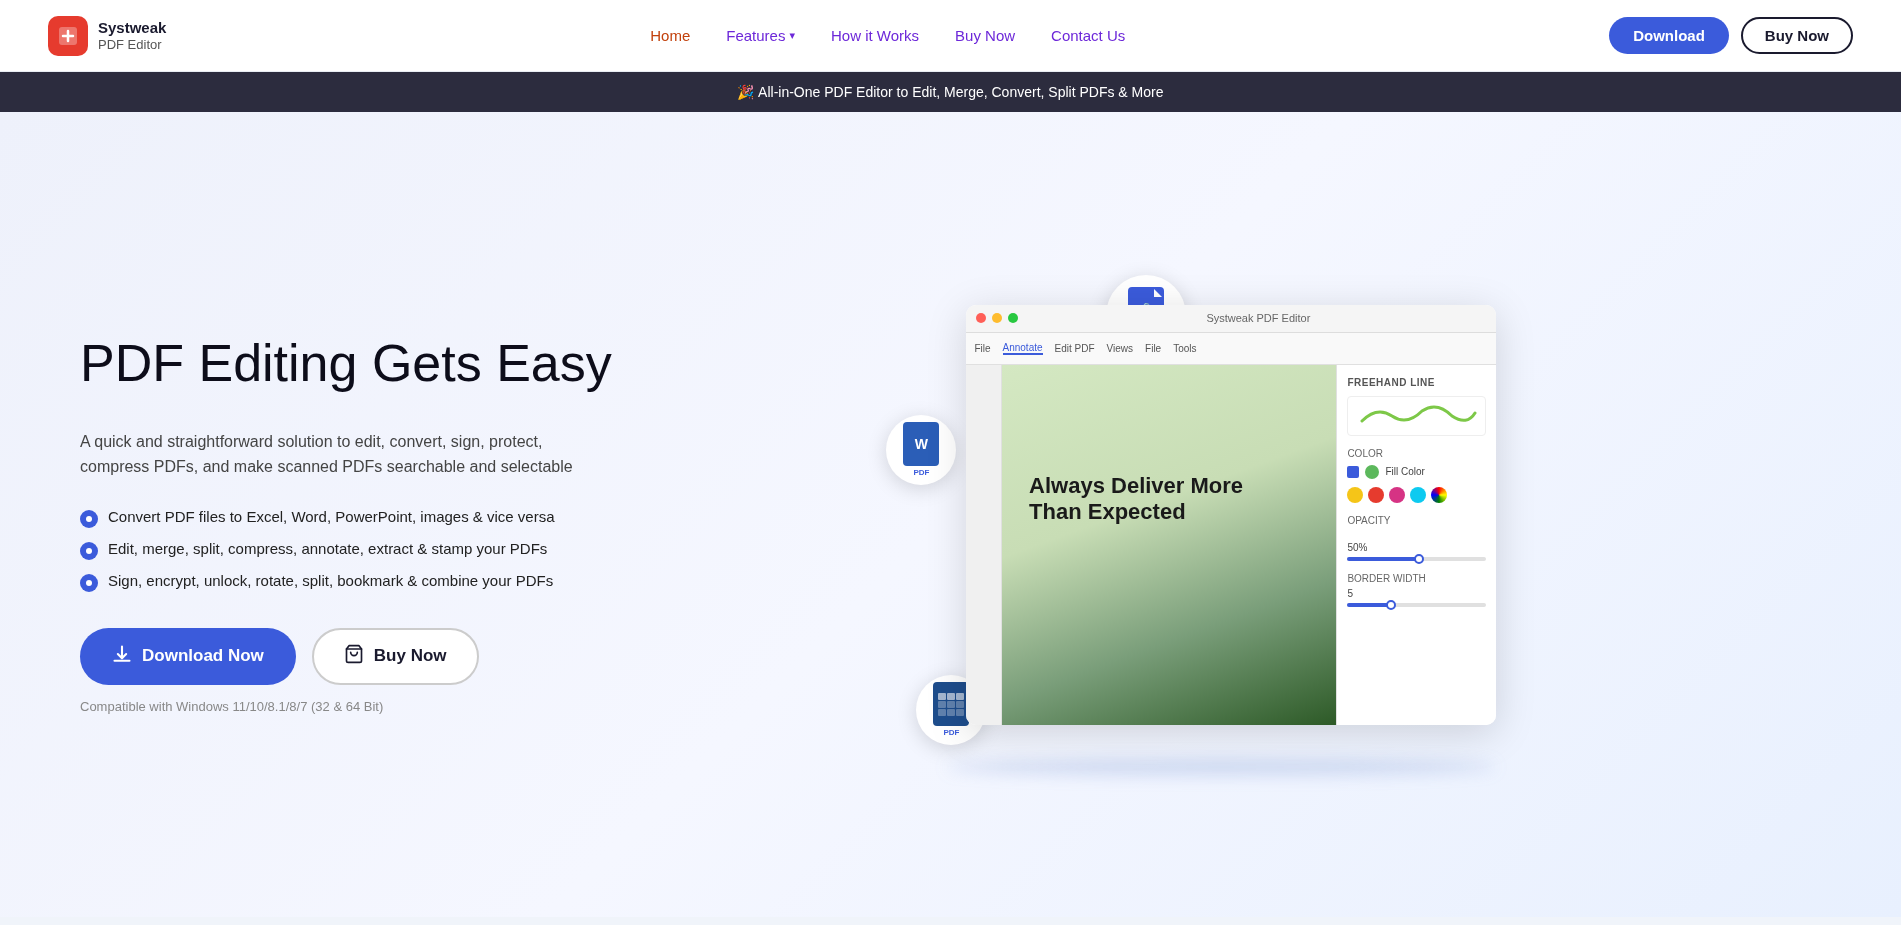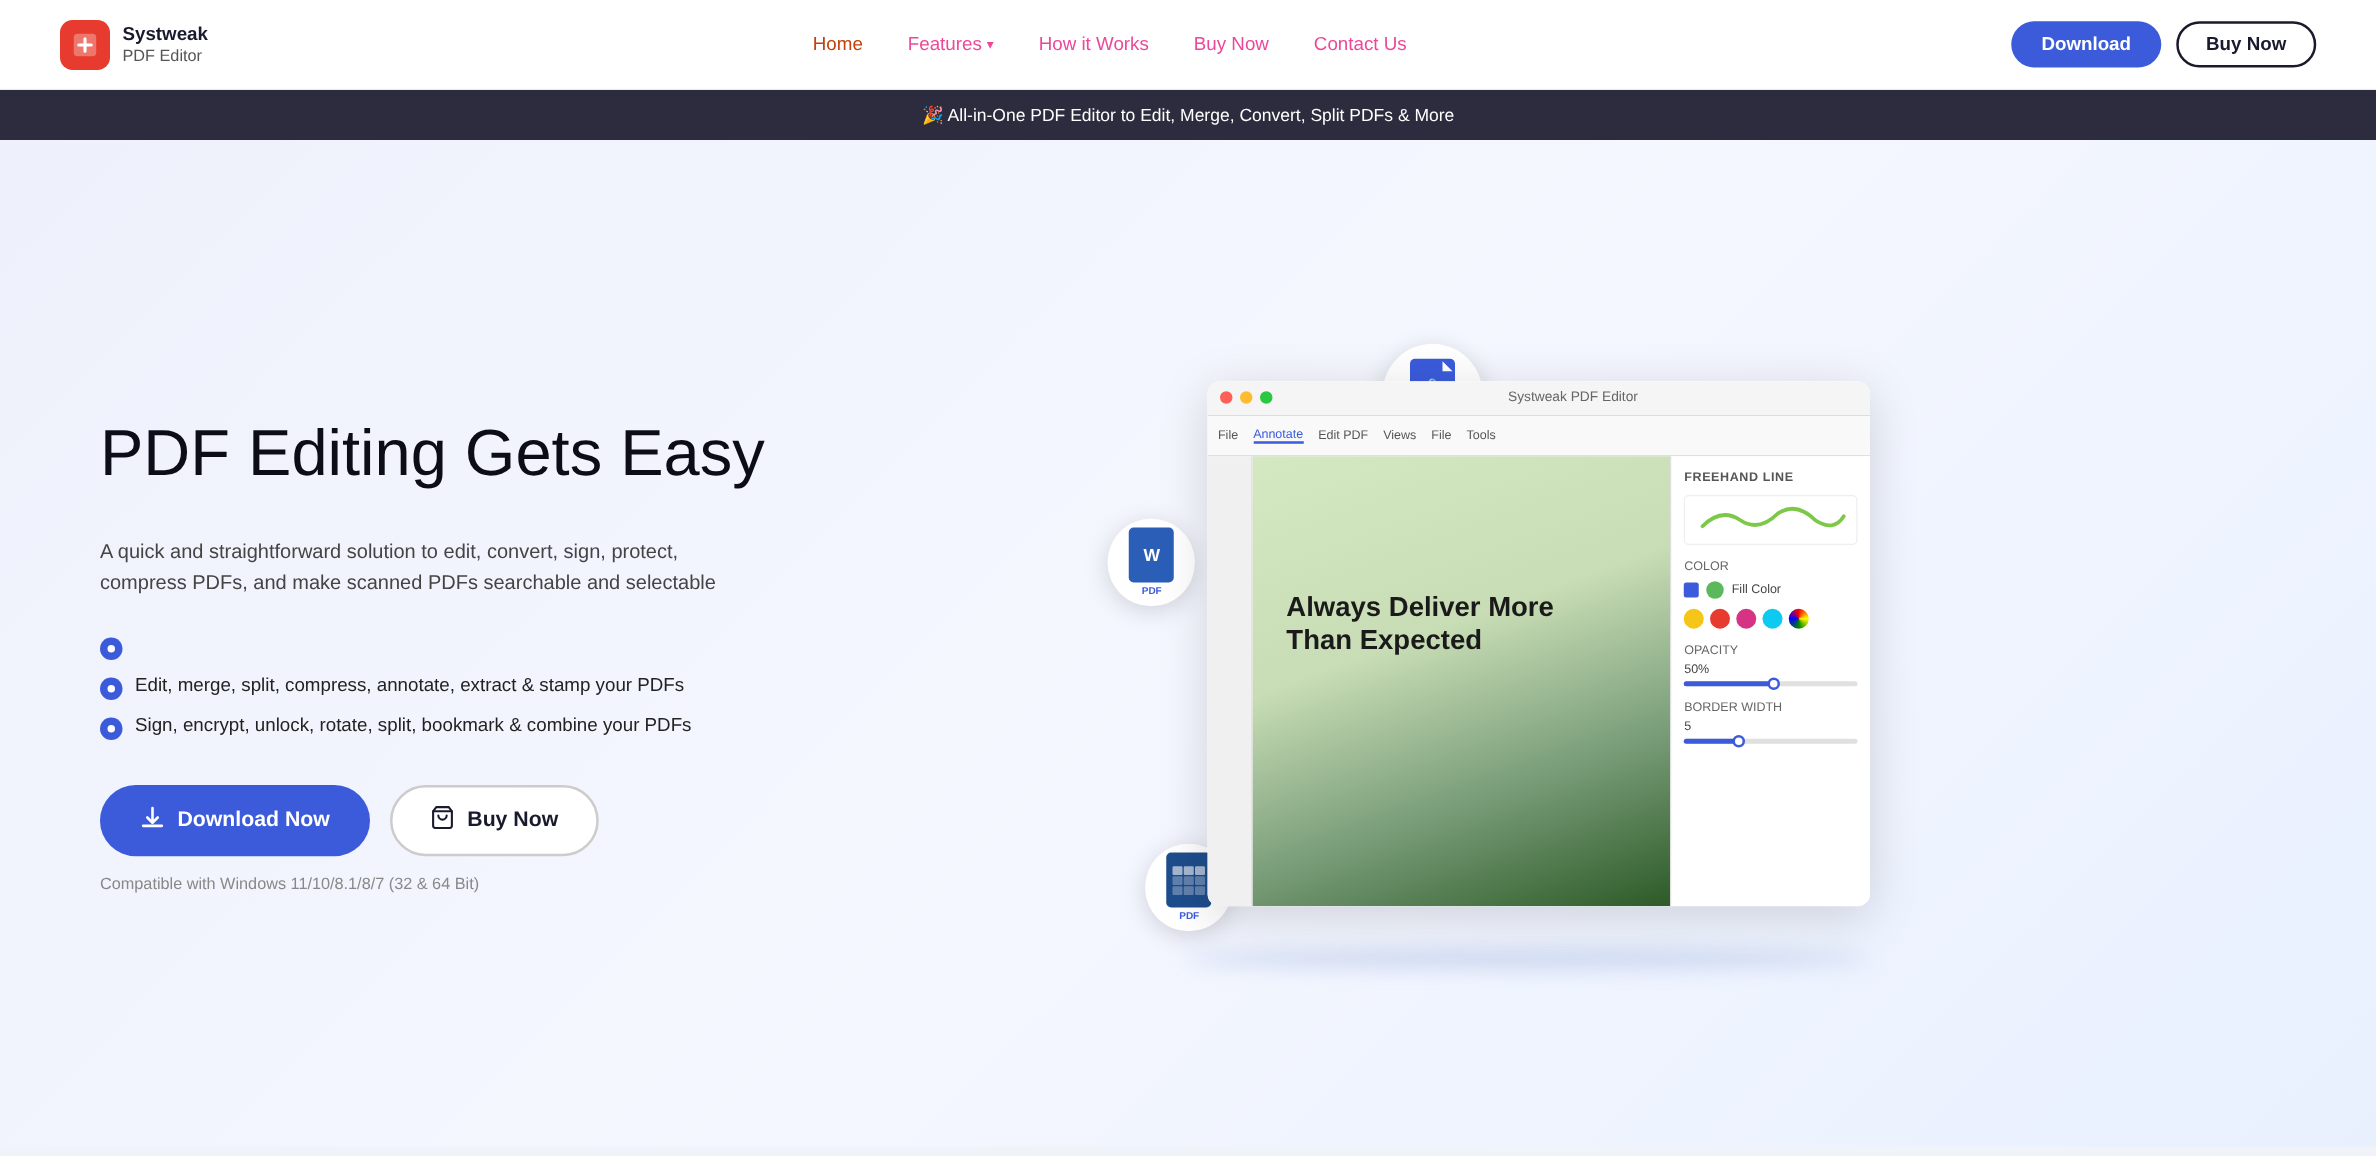--- a/index.html
+++ b/index.html
@@ -14,21 +14,21 @@
     .logo-area { display: flex; align-items: center; gap: 10px; }
     .logo-icon {
       width: 40px; height: 40px; background: #e63b2e; border-radius: 10px;
       display: flex; align-items: center; justify-content: center;
     }
     .logo-icon svg { width: 24px; height: 24px; }
     .logo-text { display: flex; flex-direction: column; line-height: 1.2; }
     .logo-text .brand { font-weight: 700; font-size: 15px; color: #1a1a2e; }
     .logo-text .sub { font-size: 13px; color: #555; }
     .nav-links { display: flex; align-items: center; gap: 36px; }
-    .nav-link { text-decoration: none; font-size: 15px; color: #ec4899; font-weight: 500; cursor: pointer; }
+    .nav-link { text-decoration: none; font-size: 15px; color: #6d28d9; font-weight: 500; cursor: pointer; }
     .nav-link.active { color: #c2410c; }
     .nav-link-features { display: flex; align-items: center; gap: 4px; }
     .nav-actions { display: flex; align-items: center; gap: 12px; }
     .btn-download {
       background: #3b5bdb; color: #fff; border: none; border-radius: 24px;
       padding: 10px 24px; font-size: 15px; font-weight: 600; cursor: pointer;
     }
     .btn-buynow {
       background: transparent; color: #1a1a2e; border: 2px solid #1a1a2e; border-radius: 24px;
       padding: 8px 22px; font-size: 15px; font-weight: 600; cursor: pointer;
@@ -110,21 +110,21 @@
     .panel-title { font-size: 10px; font-weight: 700; color: #555; margin-bottom: 8px; letter-spacing: 0.5px; }
     .freehand-preview { width: 100%; height: 40px; background: #fff; border: 1px solid #eee; border-radius: 4px; margin-bottom: 12px; display: flex; align-items: center; justify-content: center; }
     .color-section-title { font-size: 10px; color: #666; margin-bottom: 6px; }
     .fill-color-row { display: flex; align-items: center; gap: 6px; margin-bottom: 8px; }
     .fill-checkbox { width: 12px; height: 12px; background: #3b5bdb; border-radius: 2px; }
     .fill-circle { width: 14px; height: 14px; border-radius: 50%; background: #5cb85c; }
     .fill-label { font-size: 10px; color: #444; }
     .color-swatches { display: flex; gap: 5px; margin-bottom: 12px; }
     .swatch { width: 16px; height: 16px; border-radius: 50%; }
     .opacity-section { margin-bottom: 8px; }
-    .opacity-label { font-size: 10px; color: #666; margin-bottom: 4px; }
+    .opacity-label { font-size: 10px; color: #666; margin-bottom: 16px; }
     .opacity-value { font-size: 10px; color: #444; margin-bottom: 4px; }
     .slider-track { width: 100%; height: 4px; background: #e0e0e0; border-radius: 2px; position: relative; }
     .slider-fill { height: 100%; background: #3b5bdb; border-radius: 2px; width: 50%; }
     .slider-thumb { width: 10px; height: 10px; border-radius: 50%; background: #fff; border: 2px solid #3b5bdb; position: absolute; top: -3px; left: 48%; }
     .border-section { margin-bottom: 8px; }
     .border-label { font-size: 10px; color: #666; margin-bottom: 4px; margin-top: 12px; }
     .border-value { font-size: 10px; color: #444; margin-bottom: 4px; }
 
     
     .float-bubble {
@@ -188,20 +188,21 @@
 </div>
 
 <section class="hero">
   <div class="hero-left">
     <h1 class="hero-title">PDF Editing Gets Easy</h1>
     <p class="hero-desc">A quick and straightforward solution to edit, convert, sign, protect, compress PDFs, and make scanned PDFs searchable and selectable</p>
 
     <ul class="features-list">
       <li>
         <span class="bullet-dot"></span>
+        <span>Convert PDF files to Excel, Word, PowerPoint, images &amp; vice versa</span>
       </li>
       <li>
         <span class="bullet-dot"></span>
         <span>Edit, merge, split, compress, annotate, extract &amp; stamp your PDFs</span>
       </li>
       <li>
         <span class="bullet-dot"></span>
         <span>Sign, encrypt, unlock, rotate, split, bookmark &amp; combine your PDFs</span>
       </li>
     </ul>

